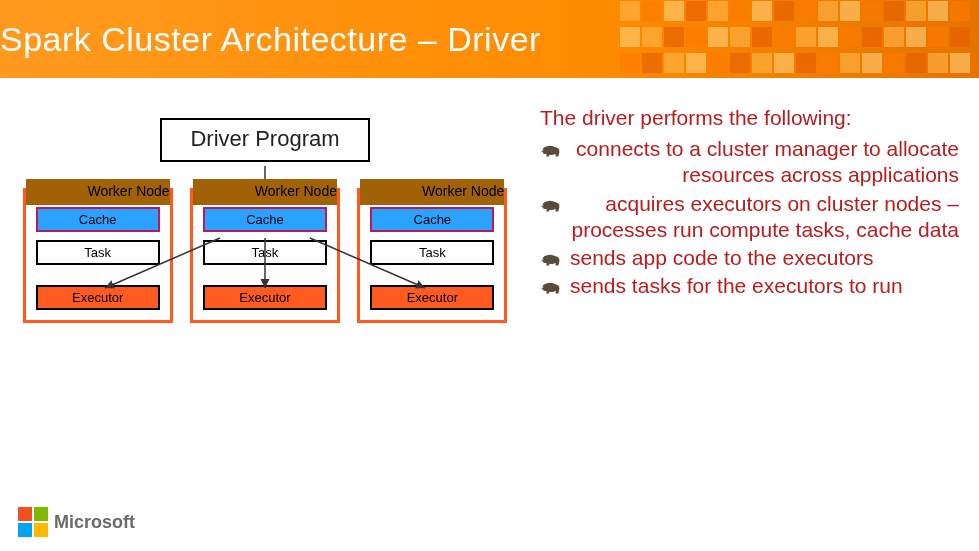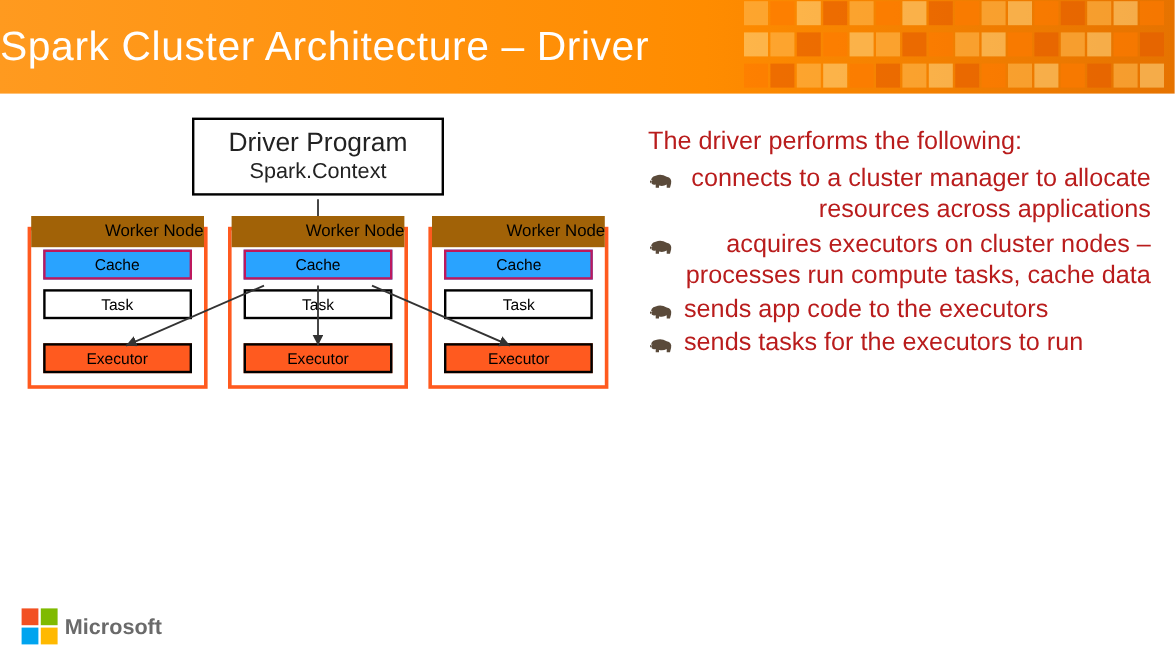--- a/index.html
+++ b/index.html
@@ -10,21 +10,21 @@
 .header-pattern { position: absolute; right: 0; top: 0; height: 78px; width: 360px; display: flex; flex-wrap: wrap; opacity: 0.6; }
 .header-pattern span { width: 20px; height: 20px; margin: 1px; }
 .hp1 { background: #ffb84d; }
 .hp2 { background: #ff7a00; }
 .hp3 { background: #ffd27a; }
 .hp4 { background: #e65c00; }
 .title { color: #fff; font-size: 34px; font-weight: 300; letter-spacing: 0.5px; z-index: 2; }
 
 
 .main { display: flex; height: 420px; }
-.diagram-area { width: 530px; position: relative; padding-top: 20px; }
+.diagram-area { width: 530px; position: relative; padding-top: 40px; }
 .text-area { flex: 1; padding: 28px 20px 0 10px; color: #b91c1c; }
 
 
 .driver-box { width: 210px; margin: 0 auto; border: 2px solid #000; background: #fff; text-align: center; padding: 6px 0 8px; }
 .driver-title { font-size: 22px; color: #222; }
 .driver-sub { font-size: 18px; color: #222; }
 
 .cluster-box { width: 216px; margin: 28px auto 0; border: 3px solid #0a6ec4; text-align: center; padding: 8px 0; font-size: 22px; color: #222; }
 
 .workers-row { display: flex; justify-content: space-around; margin-top: 26px; padding: 0 14px; }
@@ -120,21 +120,20 @@
         </marker>
       </defs>
       <line x1="265" y1="88" x2="265" y2="114" stroke="#333" stroke-width="1.5" marker-end="url(#ah)"></line>
       <line x1="220" y1="160" x2="105" y2="210" stroke="#333" stroke-width="1.5" marker-end="url(#ah)"></line>
       <line x1="265" y1="160" x2="265" y2="210" stroke="#333" stroke-width="1.5" marker-end="url(#ah)"></line>
       <line x1="310" y1="160" x2="425" y2="210" stroke="#333" stroke-width="1.5" marker-end="url(#ah)"></line>
     </svg>
 
     <div class="driver-box">
       <div class="driver-title">Driver Program</div>
-      <div class="driver-sub">Spark.Context</div>
     </div>
 
 
     <div class="workers-row">
       <div class="worker">
         <span class="worker-label">Worker Node</span>
         <div class="worker-inner">
           <div class="cache">Cache</div>
           <div class="task">Task</div>
           <div class="executor">Executor</div>

